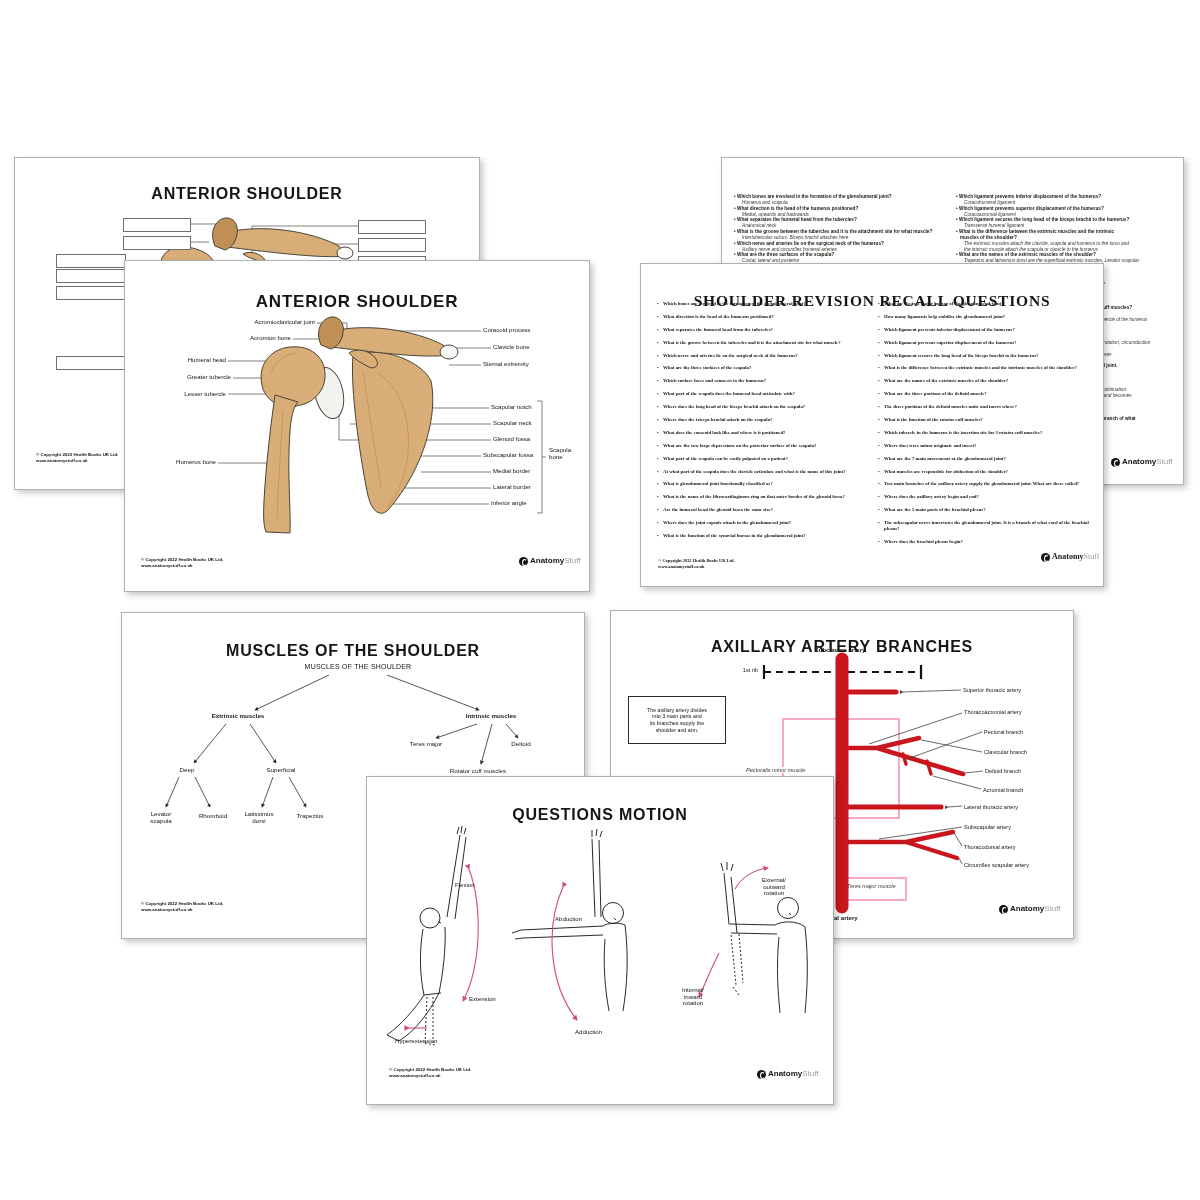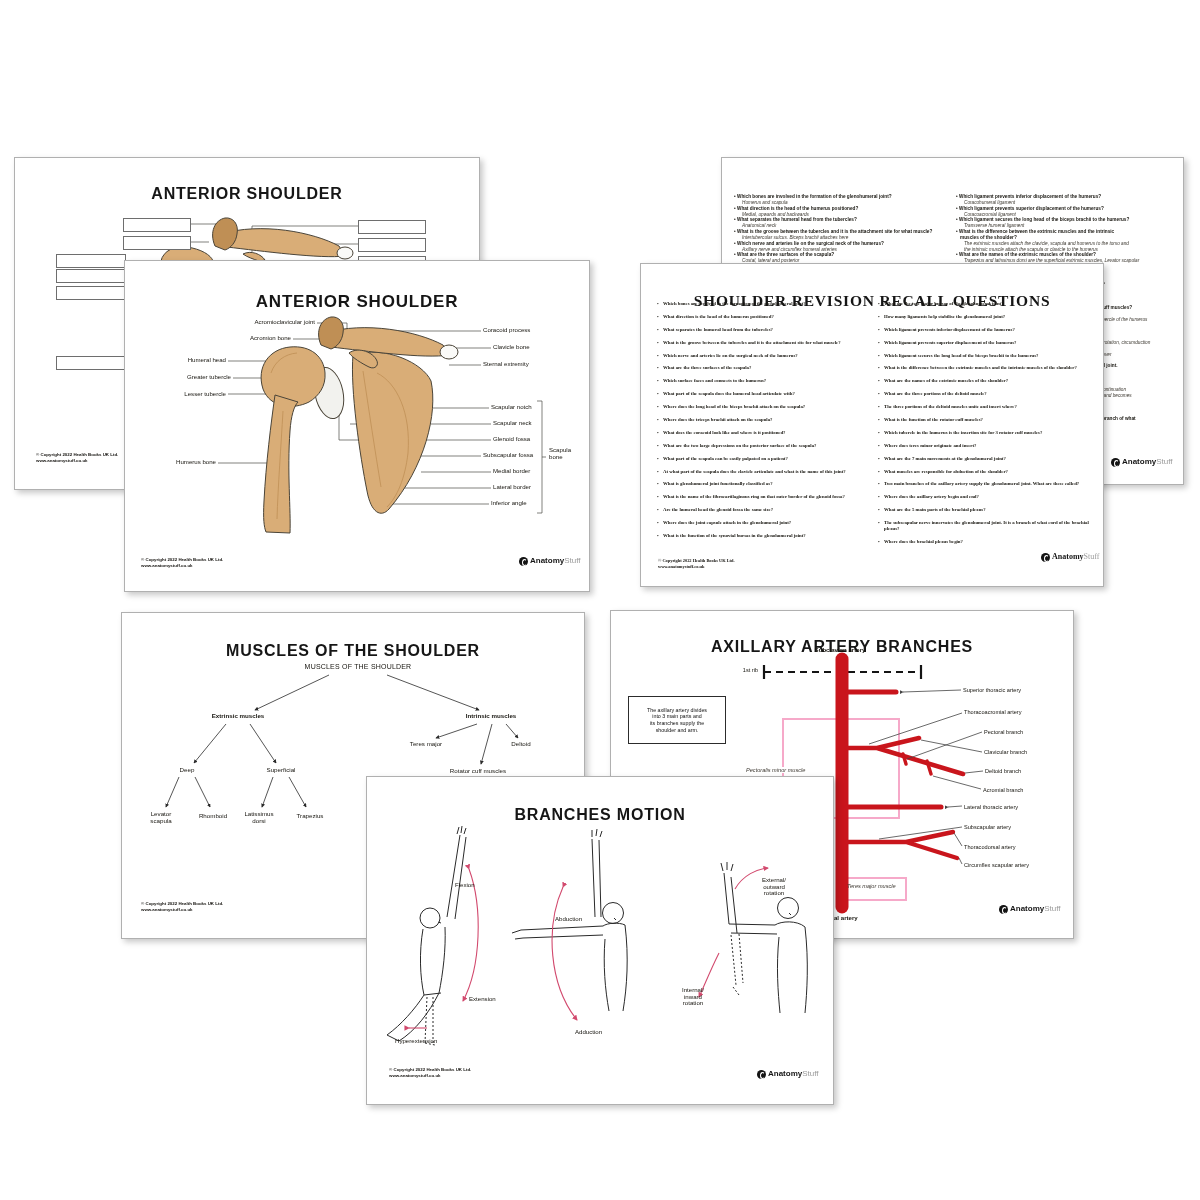--- a/index.html
+++ b/index.html
@@ -378,21 +378,21 @@
       <div>© Copyright 2022 Health Books UK Ltd.</div>
         <div>www.anatomystuff.co.uk</div>
     </div>
     <div class="brand" style="left:388px;top:293px;">
       <span class="dot"></span>
       <div><b>Anatomy</b><span>Stuff</span></div>
     </div>
   </section>
 
   <section class="page" id="p-motion" style="left:366px;top:776px;width:466px;height:327px;z-index:4;">
-    <h2 class="title t16" style="top:16px;">BRANCHES MOTION</h2>
+    <h2 class="title t16" style="top:16px;">QUESTIONS MOTION</h2>
     <svg class="abs-svg" viewBox="0 0 466 327">
       <defs>
         <marker id="parr" viewBox="0 0 6 6" refX="5" refY="3" markerWidth="5" markerHeight="5" orient="auto">
           <path d="M0,0 L6,3 L0,6 Z" fill="var(--motion-pink)"></path>
         </marker>
         <marker id="parrS" viewBox="0 0 6 6" refX="1" refY="3" markerWidth="5" markerHeight="5" orient="auto-start-reverse">
           <path d="M6,0 L0,3 L6,6 Z" fill="var(--motion-pink)"></path>
         </marker>
       </defs>
 

